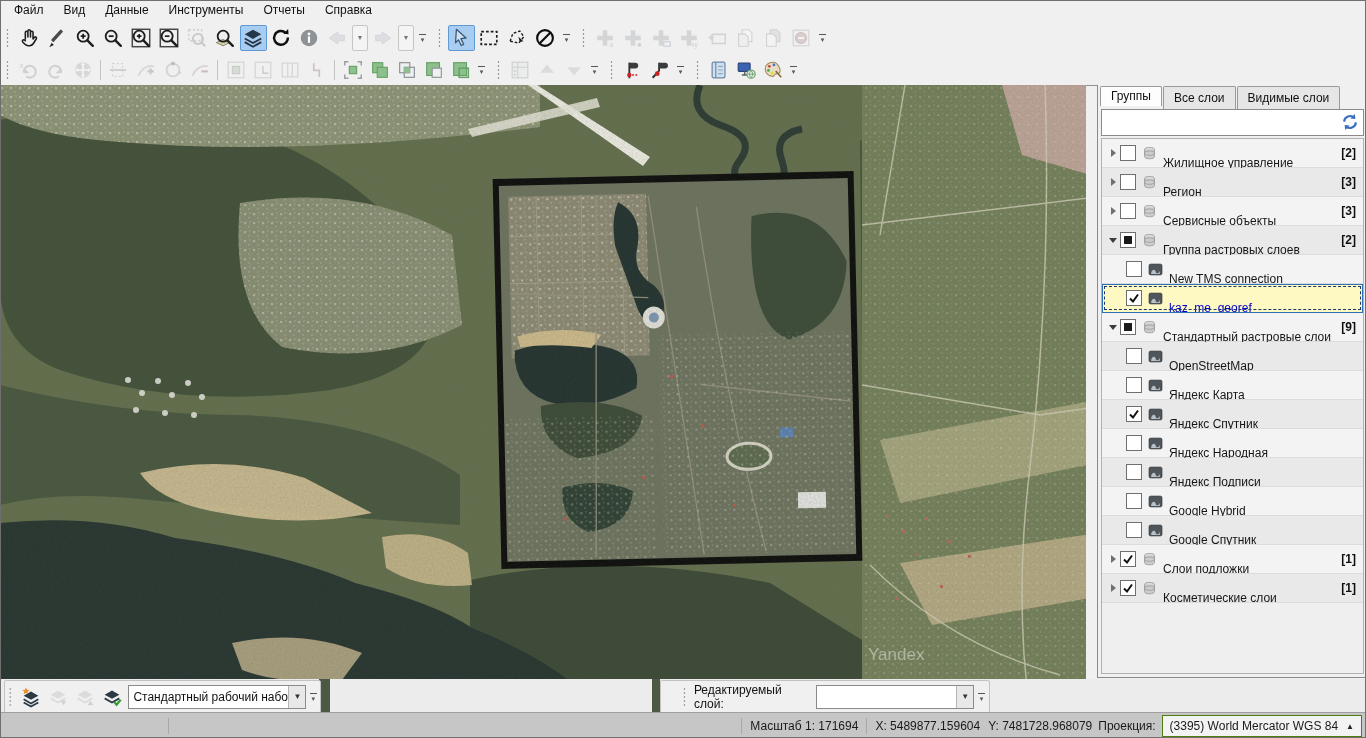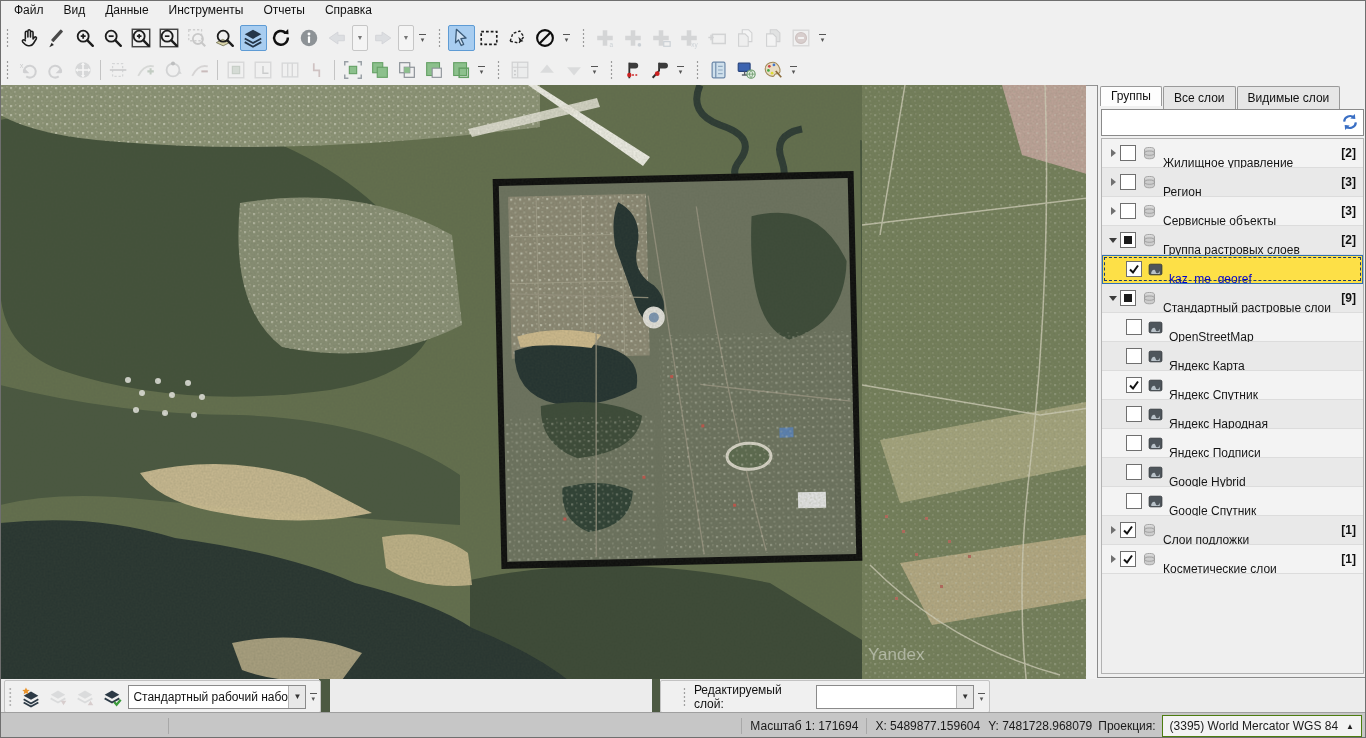--- a/index.html
+++ b/index.html
@@ -50,21 +50,21 @@
   .panel-search input{position:absolute;inset:1px 28px 1px 3px;border:none;outline:none;
                       font:12px "Liberation Sans",sans-serif;background:transparent;}
   .panel-refresh{position:absolute;right:3px;top:2px;width:20px;height:20px;border:none;
                  background:none;padding:0;}
   .tree{position:absolute;top:53px;left:3px;right:3px;bottom:3px;border:1px solid #b2b2b2;
         background:#efefef;overflow:hidden;}
   .tree-row{position:relative;height:28px;border-bottom:1px solid #dcdcdc;display:flex;
             align-items:center;font-size:12px;}
   .tree-row:nth-child(odd){background:#f3f3f3;}
   .tree-row:nth-child(even){background:#e9e9e9;}
-  .tree-row.selected{background:#fde047;outline:1px solid #2f6fb5;outline-offset:-1px;}
+  .tree-row.selected{background:#fef9c3;outline:1px solid #2f6fb5;outline-offset:-1px;}
   .tree-row.selected::after{content:"";position:absolute;inset:2px;border:1px dashed #1a3a6e;pointer-events:none;}
   .tree-row.selected .lbl{color:#0000cd;}
   .arrow{width:14px;display:flex;justify-content:center;margin-left:4px;}
   .arrow .tri-r{width:0;height:0;border-top:4px solid transparent;border-bottom:4px solid transparent;
                 border-left:5px solid #707070;}
   .arrow .tri-d{width:0;height:0;border-left:4px solid transparent;border-right:4px solid transparent;
                 border-top:5px solid #3c3c3c;}
   .cbx{width:14px;height:14px;background:#fff;border:1px solid #6f6f6f;display:flex;
        align-items:center;justify-content:center;flex:none;}
   .cbx .part{width:8px;height:8px;background:#1b1b1b;}
@@ -749,20 +749,33 @@
             <svg width="17" height="17" viewBox="0 0 24 24">
               <ellipse cx="12" cy="6.5" rx="7" ry="3" fill="#dcdcdc" stroke="#9a9a9a" stroke-width="1.2"></ellipse>
               <path d="M5 6.5v10c0 1.7 3.1 3 7 3s7-1.3 7-3v-10" fill="#cdcdcd" stroke="#9a9a9a" stroke-width="1.2"></path>
               <ellipse cx="12" cy="11.5" rx="7" ry="3" fill="none" stroke="#9a9a9a" stroke-width="1.2"></ellipse>
             </svg>
           </span>
         </span>
         <span class="lbl">Группа растровых слоев</span>
         <span class="cnt">[2]</span>
       </div>
+      <div class="tree-row">
+        <span style="width: 24px; flex: 0 0 auto;"></span>
+        <span class="cbx"></span>
+        <span class="t-icon">
+          <span style="display: flex;">
+            <svg width="17" height="17" viewBox="0 0 24 24">
+              <rect x="3" y="4.5" width="18" height="15" rx="2" fill="#4e555b" stroke="#2e3338" stroke-width="1.2"></rect>
+              <path d="M6 16c2.2-4.5 5.2-4.5 6.2-1s4.3 3.2 5.8-1.2v4.7H6z" fill="#b9c2c9"></path>
+            </svg>
+          </span>
+        </span>
+        <span class="lbl">New TMS connection</span>
+      </div>
       <div class="tree-row selected">
         <span style="width: 24px; flex: 0 0 auto;"></span>
         <span class="cbx">
           <svg width="12" height="12" viewBox="0 0 12 12">
             <path d="M2 6.5l3 3 5-7" fill="none" stroke="#111" stroke-width="2"></path>
           </svg>
         </span>
         <span class="t-icon">
           <span style="display: flex;">
             <svg width="17" height="17" viewBox="0 0 24 24">

